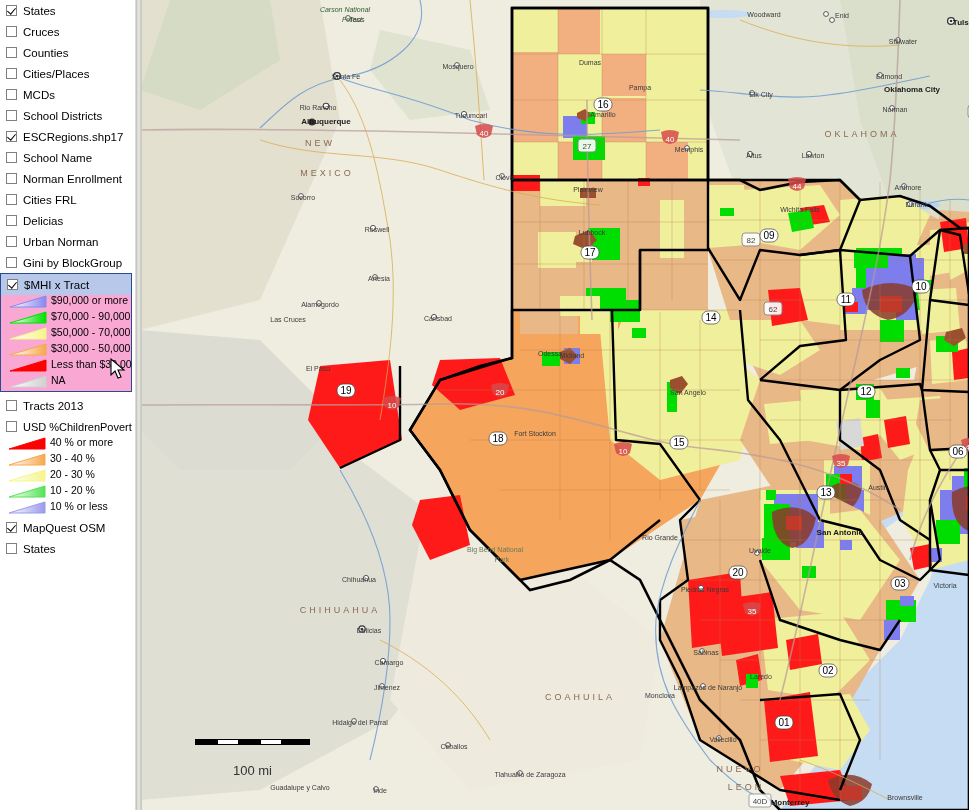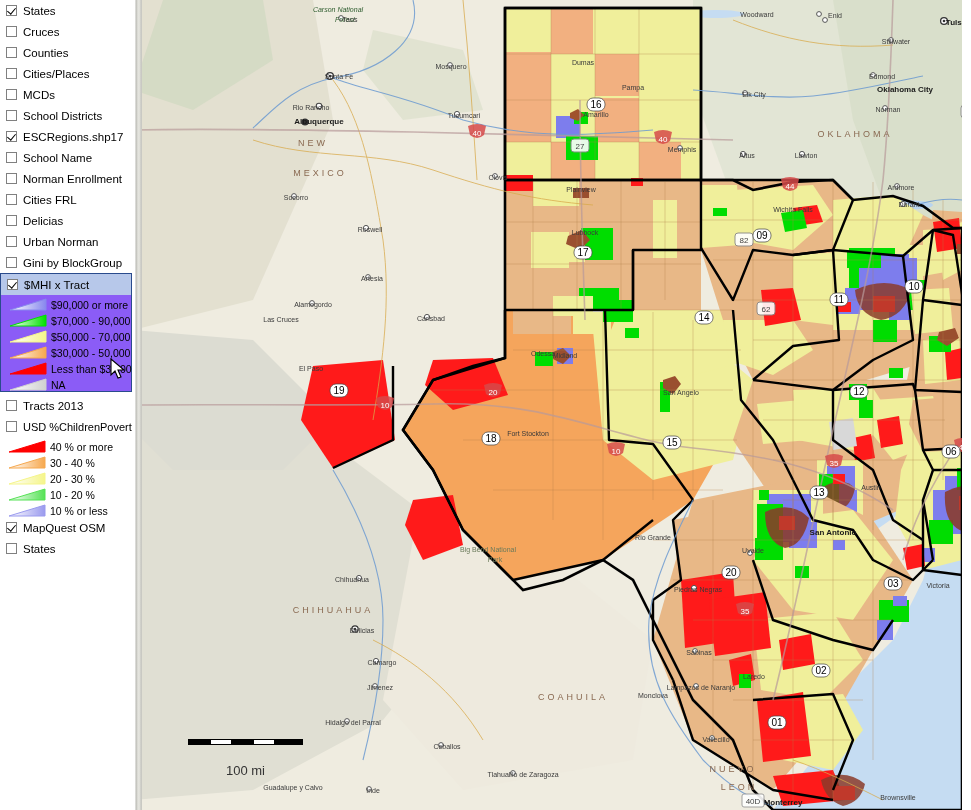--- a/index.html
+++ b/index.html
@@ -7,20 +7,21 @@
     margin: 0; padding: 0;
     width: 971px; height: 810px;
     overflow: hidden;
     font-family: "Liberation Sans", sans-serif;
   }
   #app {
     position: relative;
     width: 971px; height: 680px;
     display: flex;
     background: #ffffff;
+    gap: 7px;
   }
 
   
   #layer-panel {
     position: relative;
     width: 133px;
     height: 810px;
     background: #ffffff;
     border-right: 1px solid #ffffff;
     padding: 0;
@@ -62,29 +63,29 @@
     width: 4px; height: 7px;
     border: solid #000;
     border-width: 0 1.6px 1.6px 0;
     transform: rotate(40deg);
   }
   .layer-label { line-height: 12px; }
 
   
   #mhi-group {
     position: relative;
-    background: #8b5cf6;
+    background: #f9a8d4;
     border: 1px solid #2a4b8d;
     margin: 0;
   }
 
   
   .legend-row {
     display: flex;
-    align-items: flex-end;
+    align-items: flex-start;
     height: 16px;
     padding-left: 8px;
     font-size: 10.5px;
     color: #000;
     white-space: nowrap;
   }
   .swatch {
     width: 38px; height: 13px;
     margin-right: 4px;
     flex: 0 0 38px;

